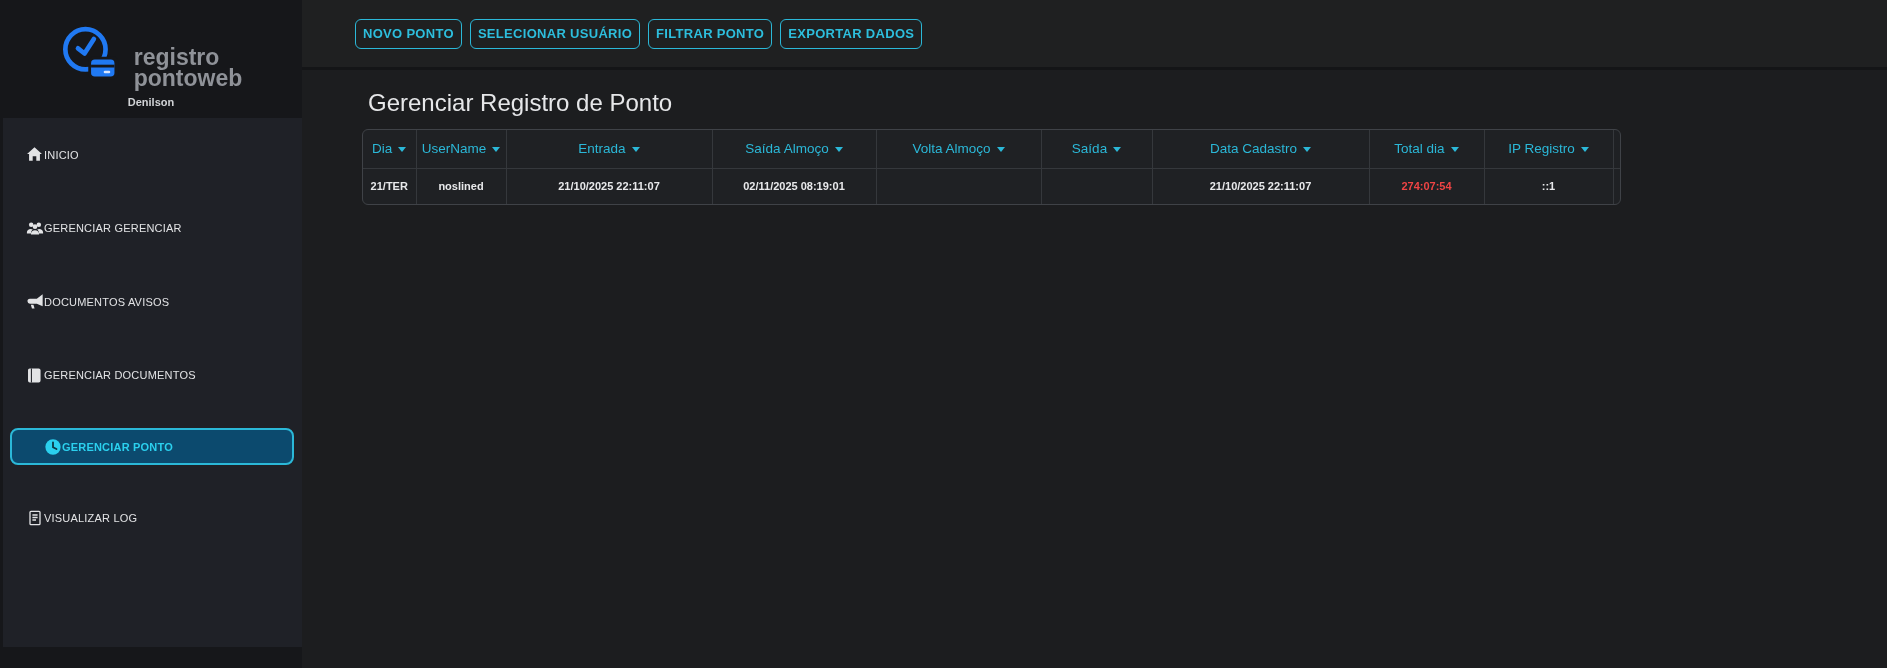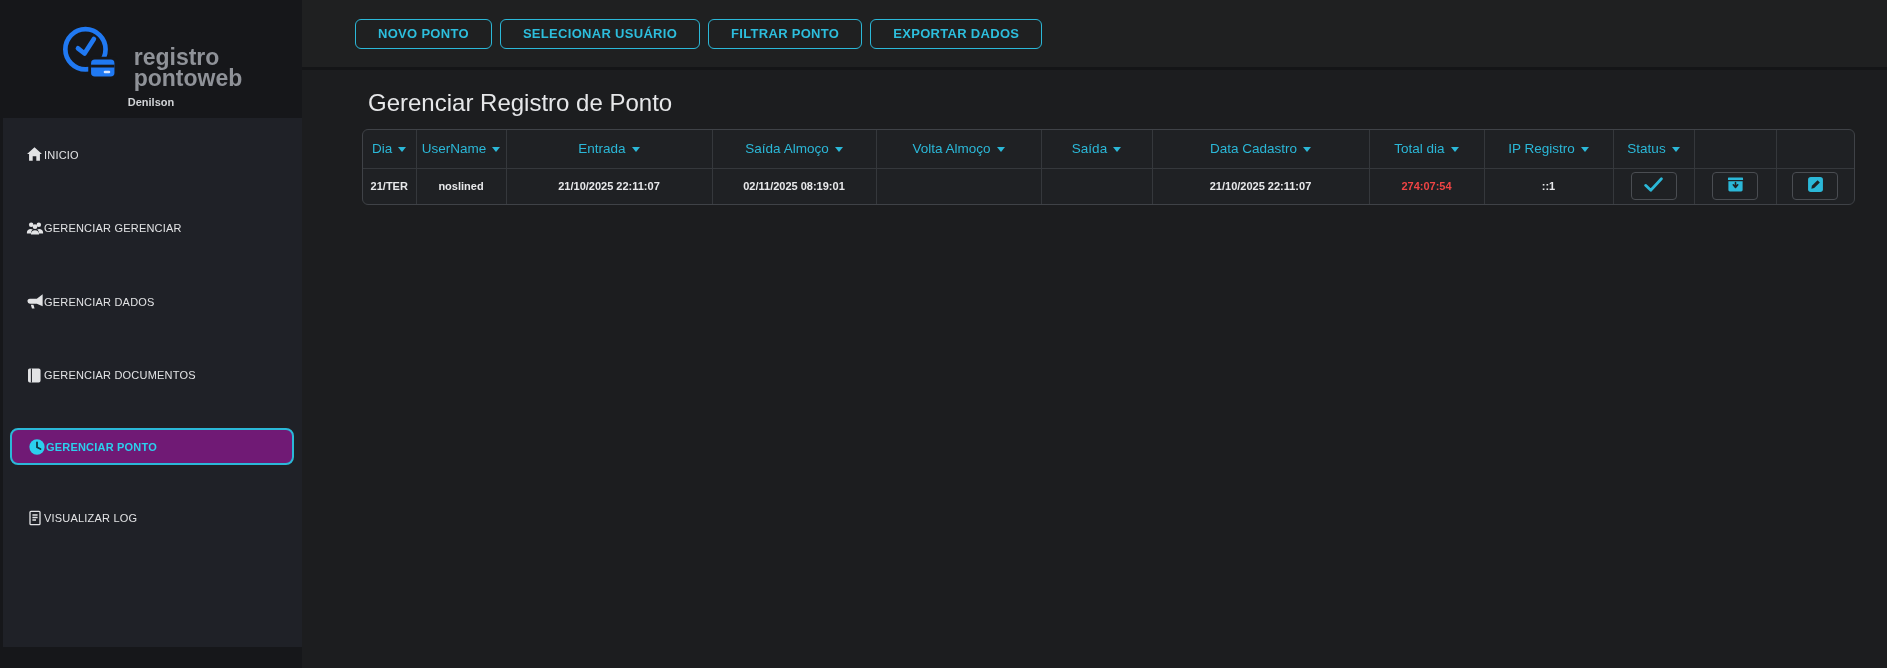--- a/index.html
+++ b/index.html
@@ -25,43 +25,43 @@
   .menu { position:absolute; top:118px; bottom:21px; left:0; right:0; background:#1f2127; border-left:3px solid #16171a; }
   .menu-item {
     height:73.5px; display:flex; align-items:center;
     padding-left:22px; cursor:pointer;
   }
   .menu-item .mi { width:19px; height:19px; display:flex; align-items:center; justify-content:center; color:#e2e3e5; flex:none; }
   .menu-item .ml { font-size:11px; color:#e2e3e5; letter-spacing:.2px; white-space:nowrap; }
   .menu-item.active {
     height:37px; margin:16px 8px 16.5px 7px;
     border:2px solid #2bb8d8; border-radius:8px;
-    background:#701a75; padding-left:15px;
+    background:#0c4a6e; padding-left:31px;
   }
   .menu-item.active .mi { color:#2bd0ee; }
   .menu-item.active .ml { color:#2bd0ee; font-weight:700; }
   .sidebar-footer { position:absolute; bottom:0; left:0; width:100%; height:21px; background:#16171a; }
 
   
   .main { position:absolute; left:302px; top:0; right:0; bottom:0; background:#1c1d1f; }
   .topbar {
     height:70px; background:#1f2021; border-bottom:3px solid #141517;
     display:flex; align-items:center; padding-left:53px; gap:8px;
   }
   .tb-btn {
-    height:30px; padding:0 22px; border:1px solid #2bb8d8; border-radius:6px;
+    height:30px; padding:0 7px; border:1px solid #2bb8d8; border-radius:6px;
     background:transparent; color:#2dbedd; font-size:13px; font-weight:600;
     letter-spacing:.3px; display:inline-flex; align-items:center;
     font-family:inherit; cursor:pointer; white-space:nowrap;
   }
   .page-title { margin:19px 16px 0 66px; font-size:24px; font-weight:400; color:#e6e7e9; }
 
   
   .table-wrap {
-    margin:12px 0 0 60px; width:1493px;
+    margin:12px 0 0 60px; width:1259px;
     border:1px solid #3f4247; border-radius:6px; overflow:hidden;
     background:#1f2124;
   }
   table { width:100%; border-collapse:collapse; table-layout:fixed; }
   th, td { border:1px solid #35383c; text-align:center; padding:0 4px; overflow:hidden; }
   th { height:38px; color:#2bb8d8; font-weight:400; font-size:13.5px; cursor:pointer; }
   td { height:36px; color:#e8e9eb; font-size:11px; font-weight:600; }
   tr > *:first-child { border-left:none; }
   tr > *:last-child { border-right:none; }
   thead tr > * { border-top:none; }
@@ -122,21 +122,21 @@
       </span>
       <span class="ml">GERENCIAR GERENCIAR</span>
     </div>
     <div class="menu-item">
       <span class="mi">
         <svg viewBox="0 0 16 16" width="18" height="18" fill="currentColor">
           <path d="M14.8 1.2v10.6L9.6 9.6H3.7a2.3 2.3 0 0 1-.2-4.6h6.1z"></path>
           <path d="M4.3 10.4h2.3l1 3.4H5.3z"></path>
         </svg>
       </span>
-      <span class="ml">GERENCIAR DADOS</span>
+      <span class="ml">DOCUMENTOS AVISOS</span>
     </div>
     <div class="menu-item">
       <span class="mi">
         <svg viewBox="0 0 16 16" width="17" height="17" fill="currentColor">
           <path d="M3.5 1.3h8.4a1.8 1.8 0 0 1 1.8 1.8v9.6a1.8 1.8 0 0 1-1.8 1.8H3.5A1.6 1.6 0 0 1 1.9 13V2.9a1.6 1.6 0 0 1 1.6-1.6z"></path>
           <path fill="#1f2127" d="M4.6 1.3h1v13.2h-1z"></path>
         </svg>
       </span>
       <span class="ml">GERENCIAR DOCUMENTOS</span>
     </div>

